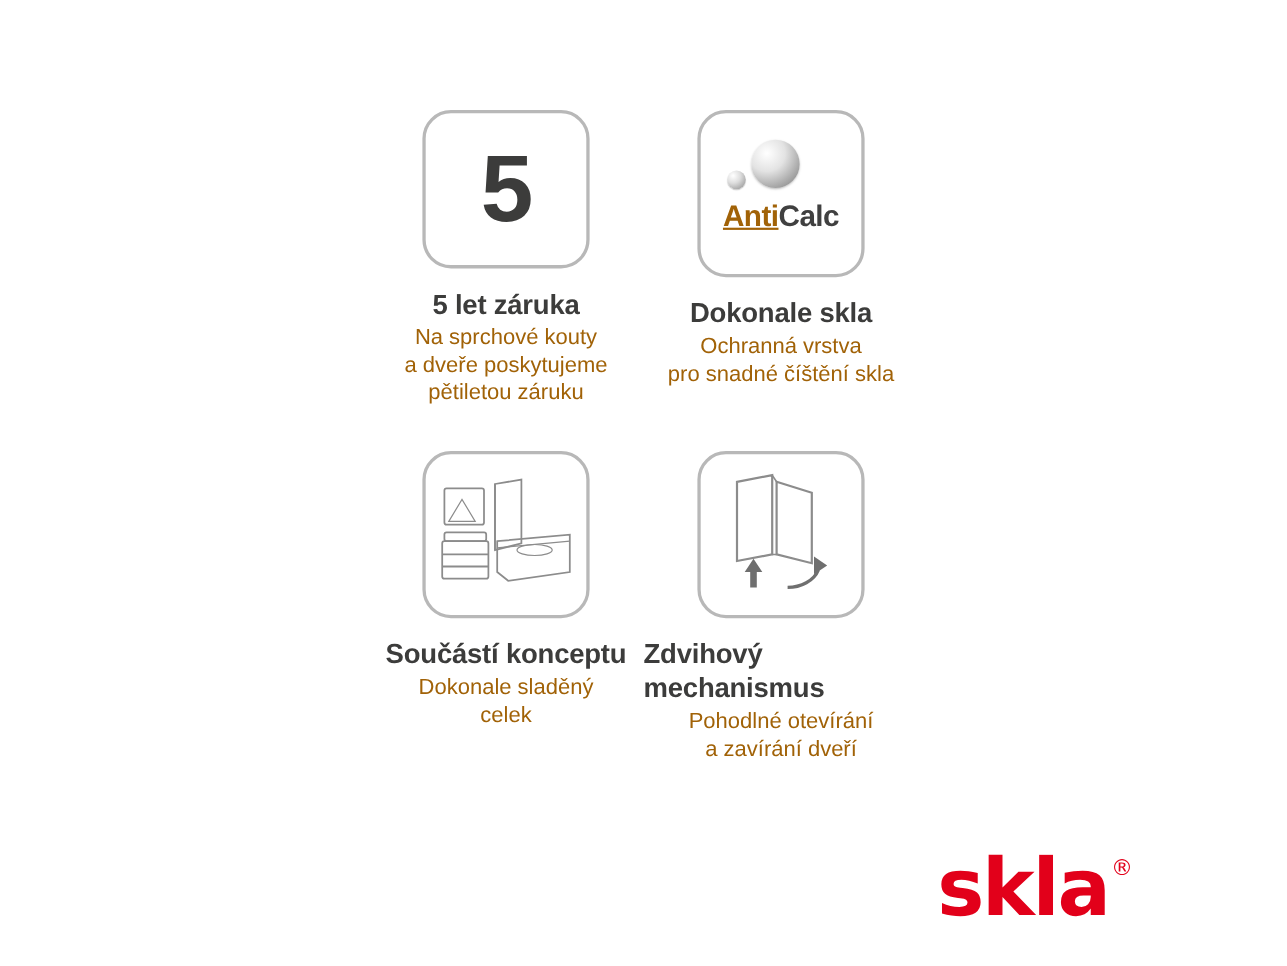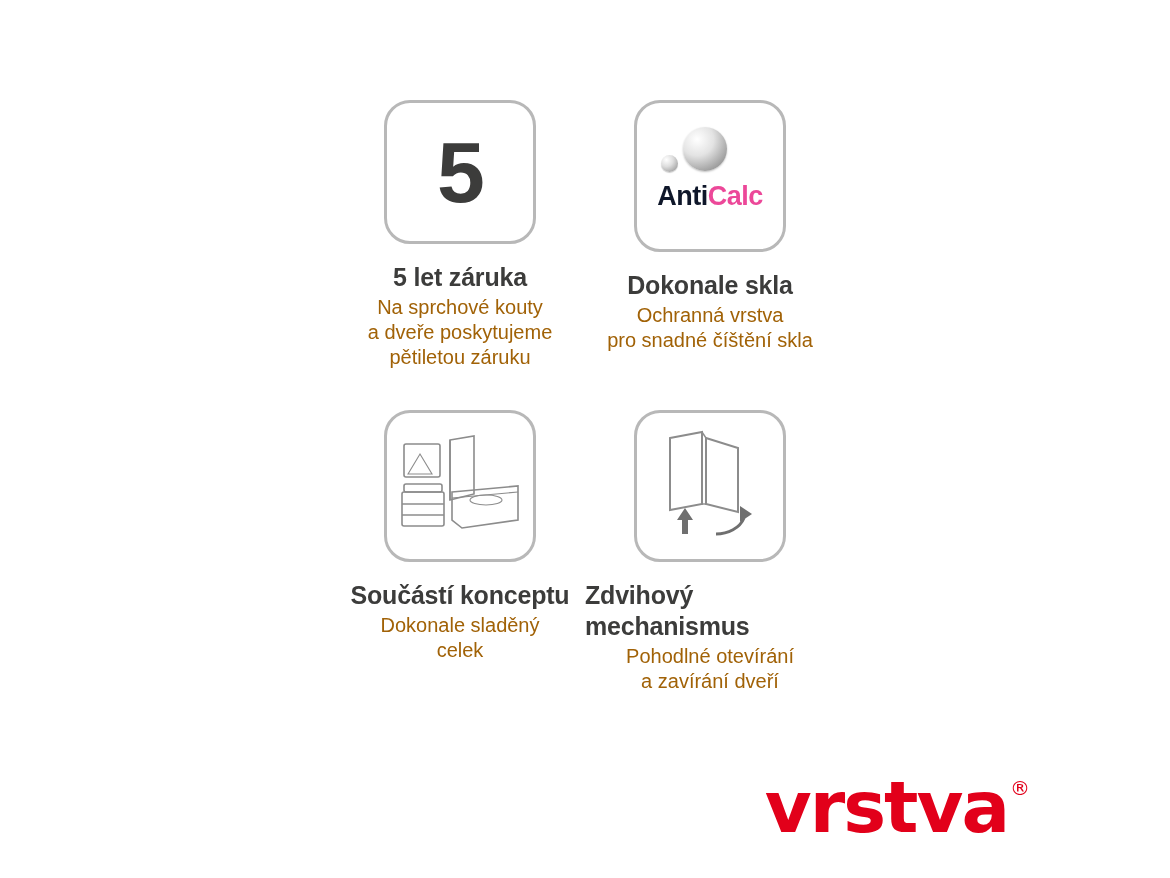--- a/index.html
+++ b/index.html
@@ -115,22 +115,22 @@
   .anticalc-text {
     position: absolute;
     left: 0;
     right: 0;
     top: 78px;
     text-align: center;
     font-size: 27px;
     font-weight: bold;
     letter-spacing: -0.5px;
   }
-  .anticalc-text .anti { color: #0f172a; }
-  .anticalc-text .calc { color: #ec4899; }
+  .anticalc-text .anti { color: #a16207; text-decoration: underline; }
+  .anticalc-text .calc { color: #404040; }
 
   
   .concept {
     width: 124px;
     height: 104px;
     position: relative;
   }
   .concept svg { display: block; }
 
   
@@ -251,17 +251,17 @@
       </div>
       <div class="feature-title">Zdvihový
 mechanismus</div>
       <div class="feature-desc">Pohodlné otevírání
 a zavírání dveří</div>
     </div>
 
   </div>
 
   <div class="logo">
-    <span class="logo-word">vrstva</span>
+    <span class="logo-word">skla</span>
     <span class="logo-reg">®</span>
   </div>
 
 </div>
 
 </body></html>

